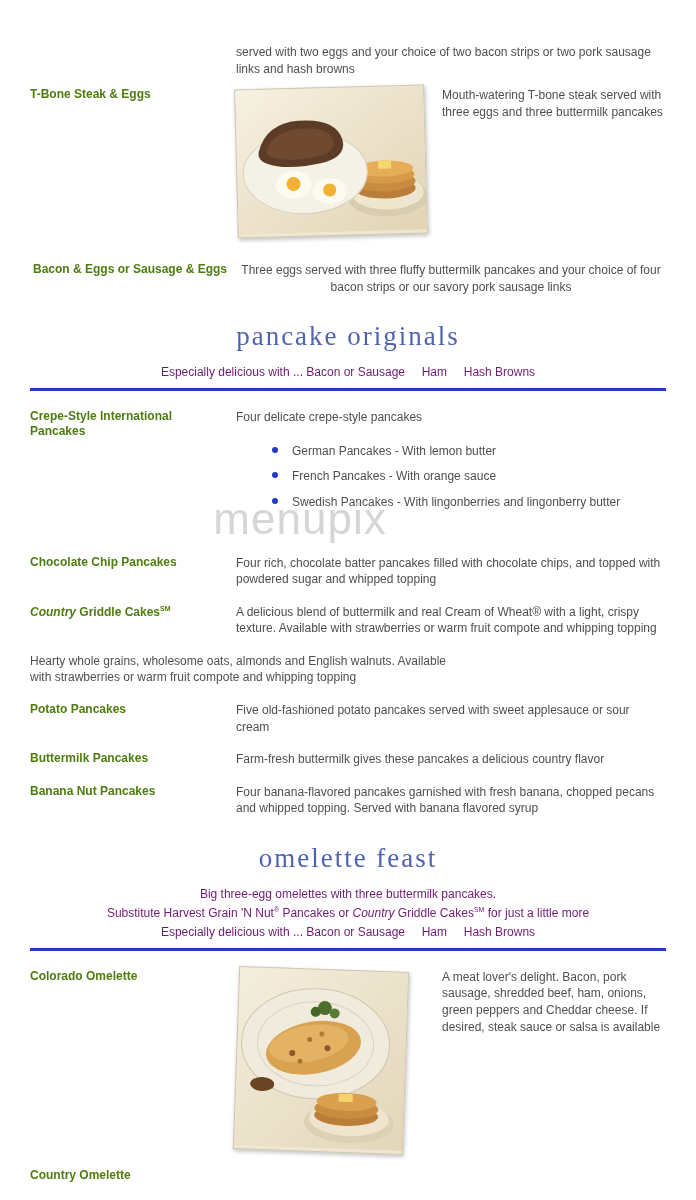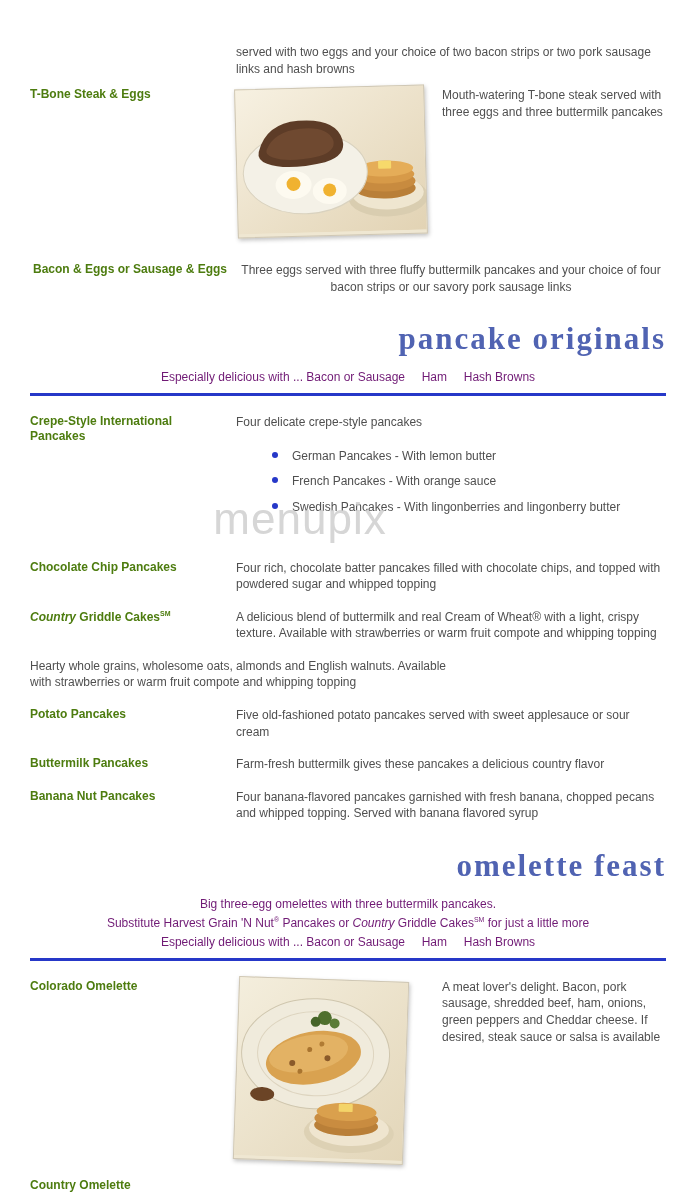--- a/index.html
+++ b/index.html
@@ -21,22 +21,22 @@
   .item-name em { font-style:italic; }
   sup.sm { font-size:7px; vertical-align:super; }
   .media-col { width:200px; flex:0 0 200px; }
   .side-desc { flex:1; line-height:1.38; padding-left:6px; }
   .photo-frame { display:inline-block; border:1px solid #cfc7b5; background:#efe7d2; box-shadow:1px 2px 4px rgba(0,0,0,0.25); }
   .photo-1 { transform:rotate(-1.5deg); transform-origin:center; }
   .photo-2 { transform:rotate(2deg); transform-origin:center; }
   .section-head { text-align:center; margin-top:26px; }
   .section-title {
     font-family:"Liberation Serif", serif;
-    color:#5063b2; font-size:31px; letter-spacing:2px;
-    margin:0 0 12px 0; font-weight:bold;text-align:right;
+    color:#5063b2; font-size:27px; letter-spacing:2px;
+    margin:0 0 12px 0; font-weight:normal;
   }
   .section-sub { font-size:12px; color:#701a75; margin:0 0 6px 0; line-height:1.45; }
   .rule { height:3px; background:#2638c8; border:none; margin:4px 0 18px 0; }
   .bullets { margin-top:18px; }
   .bullet-row { display:flex; margin:0 0 9px 0; }
   .bullet-dot { width:6px; height:6px; border-radius:50%; background:#2638c8; flex:0 0 6px; margin:4px 14px 0 36px; }
   .bullet-text { line-height:1.35; }
   .crepe-row { margin-bottom:36px; }
   .watermark {
     position:absolute; top:494px; left:300px; transform:translateX(-50%);

